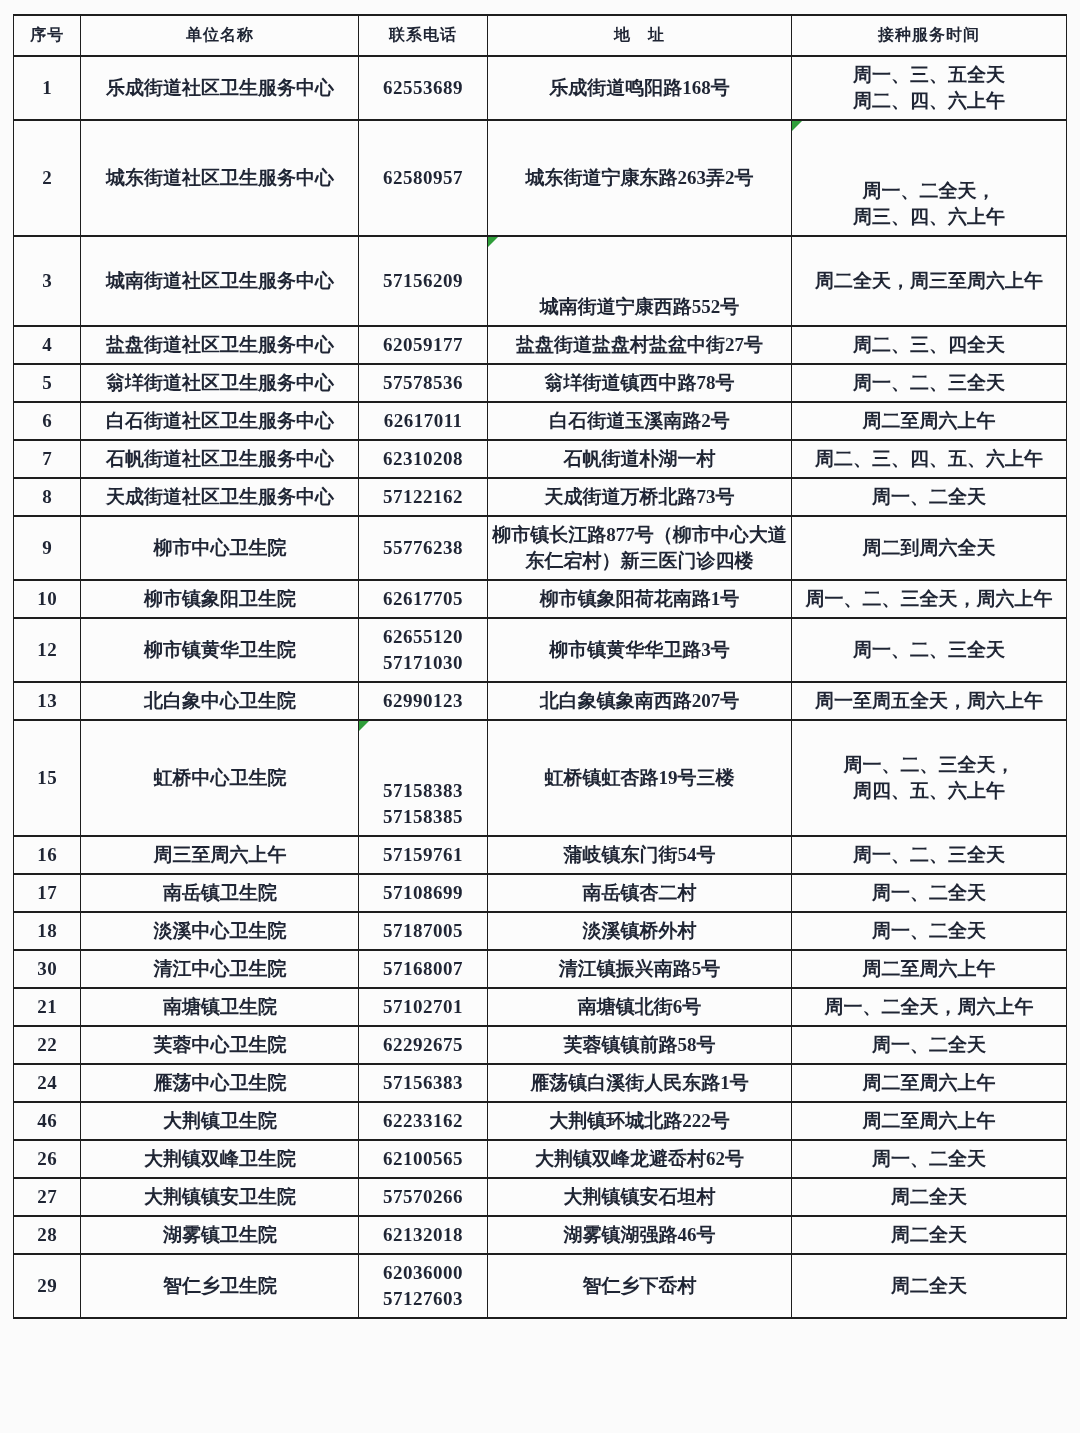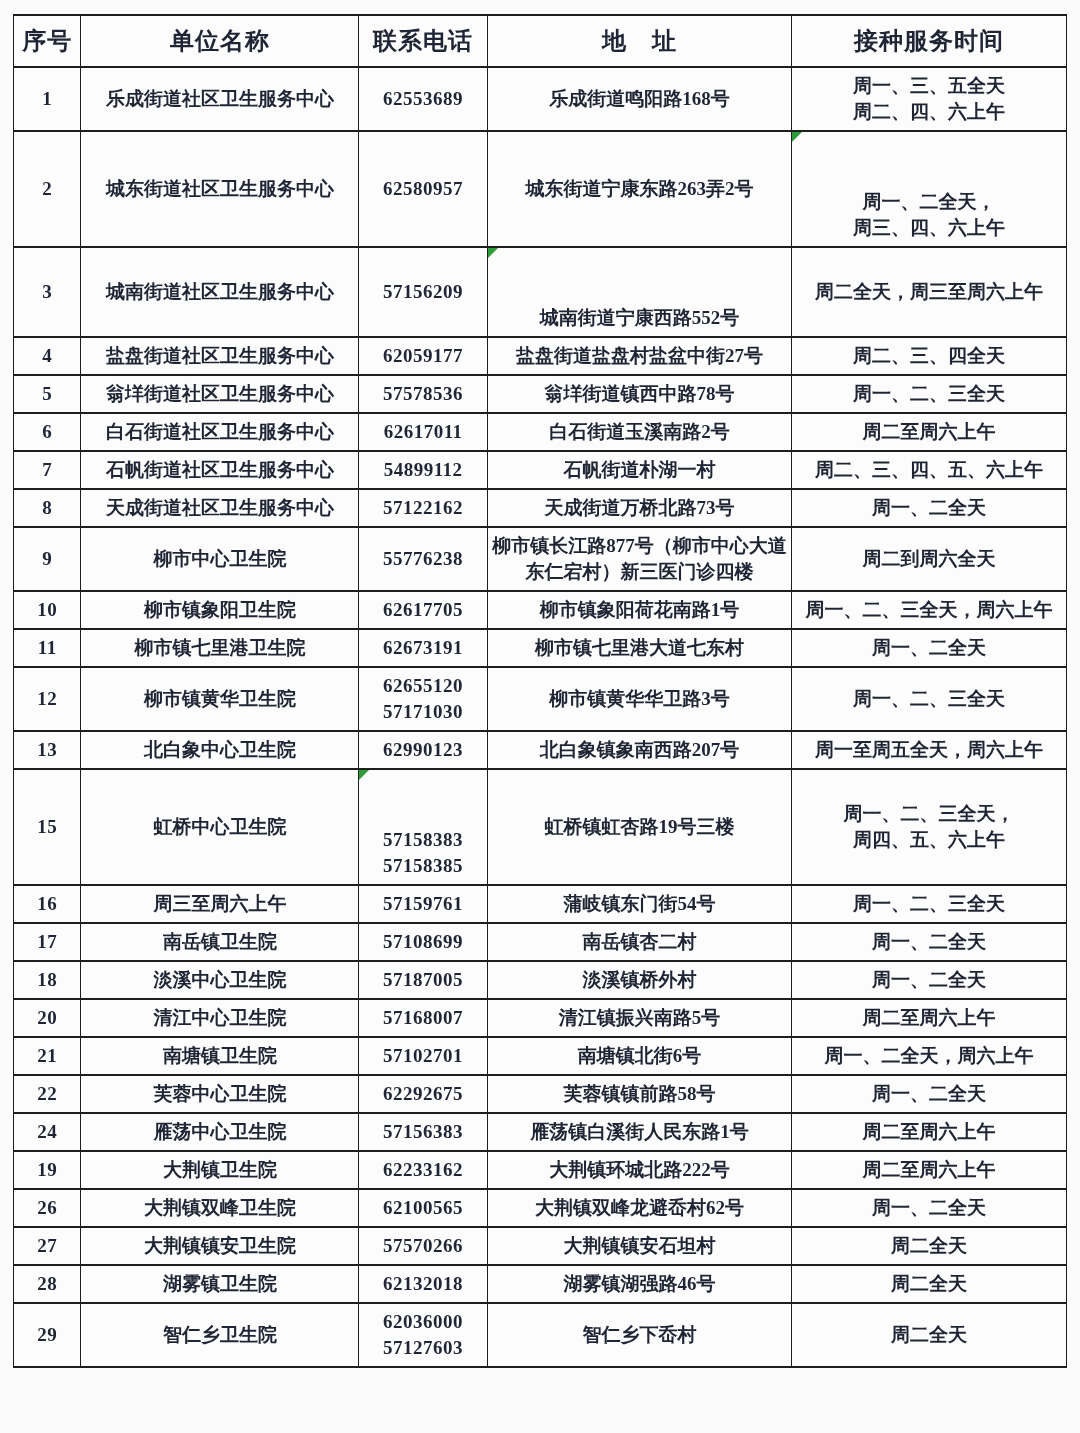--- a/index.html
+++ b/index.html
@@ -27,21 +27,21 @@
     border-right-width:1.5px;
     text-align:center;
     vertical-align:middle;
     font-weight:bold;
     color:#1f2534;
     white-space:pre-line;
     overflow:hidden;
   }
   th{
     font-family:Liberation Mono, monospace;
-    font-size:24px;
+    font-size:16px;
     padding:9px 3px;
     letter-spacing:1px;
   }
   td{
     font-family:"Liberation Serif","DejaVu Serif",serif;
     font-size:19px;
     line-height:26px;
     padding:5px 3px;
   }
   td.no, td.ph{
@@ -125,21 +125,21 @@
       <tr>
         <td class="no">6</td>
         <td class="nm">白石街道社区卫生服务中心</td>
         <td class="ph">62617011</td>
         <td class="ad">白石街道玉溪南路2号</td>
         <td class="tm">周二至周六上午</td>
       </tr>
       <tr>
         <td class="no">7</td>
         <td class="nm">石帆街道社区卫生服务中心</td>
-        <td class="ph">54899112</td>
+        <td class="ph">62310208</td>
         <td class="ad">石帆街道朴湖一村</td>
         <td class="tm">周二、三、四、五、六上午</td>
       </tr>
       <tr>
         <td class="no">8</td>
         <td class="nm">天成街道社区卫生服务中心</td>
         <td class="ph">57122162</td>
         <td class="ad">天成街道万桥北路73号</td>
         <td class="tm">周一、二全天</td>
       </tr>
@@ -149,27 +149,20 @@
         <td class="ph">55776238</td>
         <td class="ad">柳市镇长江路877号（柳市中心大道东仁宕村）新三医门诊四楼</td>
         <td class="tm">周二到周六全天</td>
       </tr>
       <tr>
         <td class="no">10</td>
         <td class="nm">柳市镇象阳卫生院</td>
         <td class="ph">62617705</td>
         <td class="ad">柳市镇象阳荷花南路1号</td>
         <td class="tm">周一、二、三全天，周六上午</td>
-      </tr>
-      <tr>
-        <td class="no">11</td>
-        <td class="nm">柳市镇七里港卫生院</td>
-        <td class="ph">62673191</td>
-        <td class="ad">柳市镇七里港大道七东村</td>
-        <td class="tm">周一、二全天</td>
       </tr>
       <tr>
         <td class="no">12</td>
         <td class="nm">柳市镇黄华卫生院</td>
         <td class="ph">62655120
 57171030</td>
         <td class="ad">柳市镇黄华华卫路3号</td>
         <td class="tm">周一、二、三全天</td>
       </tr>
       <tr>
@@ -206,21 +199,21 @@
         <td class="tm">周一、二全天</td>
       </tr>
       <tr>
         <td class="no">18</td>
         <td class="nm">淡溪中心卫生院</td>
         <td class="ph">57187005</td>
         <td class="ad">淡溪镇桥外村</td>
         <td class="tm">周一、二全天</td>
       </tr>
       <tr>
-        <td class="no">20</td>
+        <td class="no">30</td>
         <td class="nm">清江中心卫生院</td>
         <td class="ph">57168007</td>
         <td class="ad">清江镇振兴南路5号</td>
         <td class="tm">周二至周六上午</td>
       </tr>
       <tr>
         <td class="no">21</td>
         <td class="nm">南塘镇卫生院</td>
         <td class="ph">57102701</td>
         <td class="ad">南塘镇北街6号</td>
@@ -234,21 +227,21 @@
         <td class="tm">周一、二全天</td>
       </tr>
       <tr>
         <td class="no">24</td>
         <td class="nm">雁荡中心卫生院</td>
         <td class="ph">57156383</td>
         <td class="ad">雁荡镇白溪街人民东路1号</td>
         <td class="tm">周二至周六上午</td>
       </tr>
       <tr>
-        <td class="no">19</td>
+        <td class="no">46</td>
         <td class="nm">大荆镇卫生院</td>
         <td class="ph">62233162</td>
         <td class="ad">大荆镇环城北路222号</td>
         <td class="tm">周二至周六上午</td>
       </tr>
       <tr>
         <td class="no">26</td>
         <td class="nm">大荆镇双峰卫生院</td>
         <td class="ph">62100565</td>
         <td class="ad">大荆镇双峰龙避岙村62号</td>

